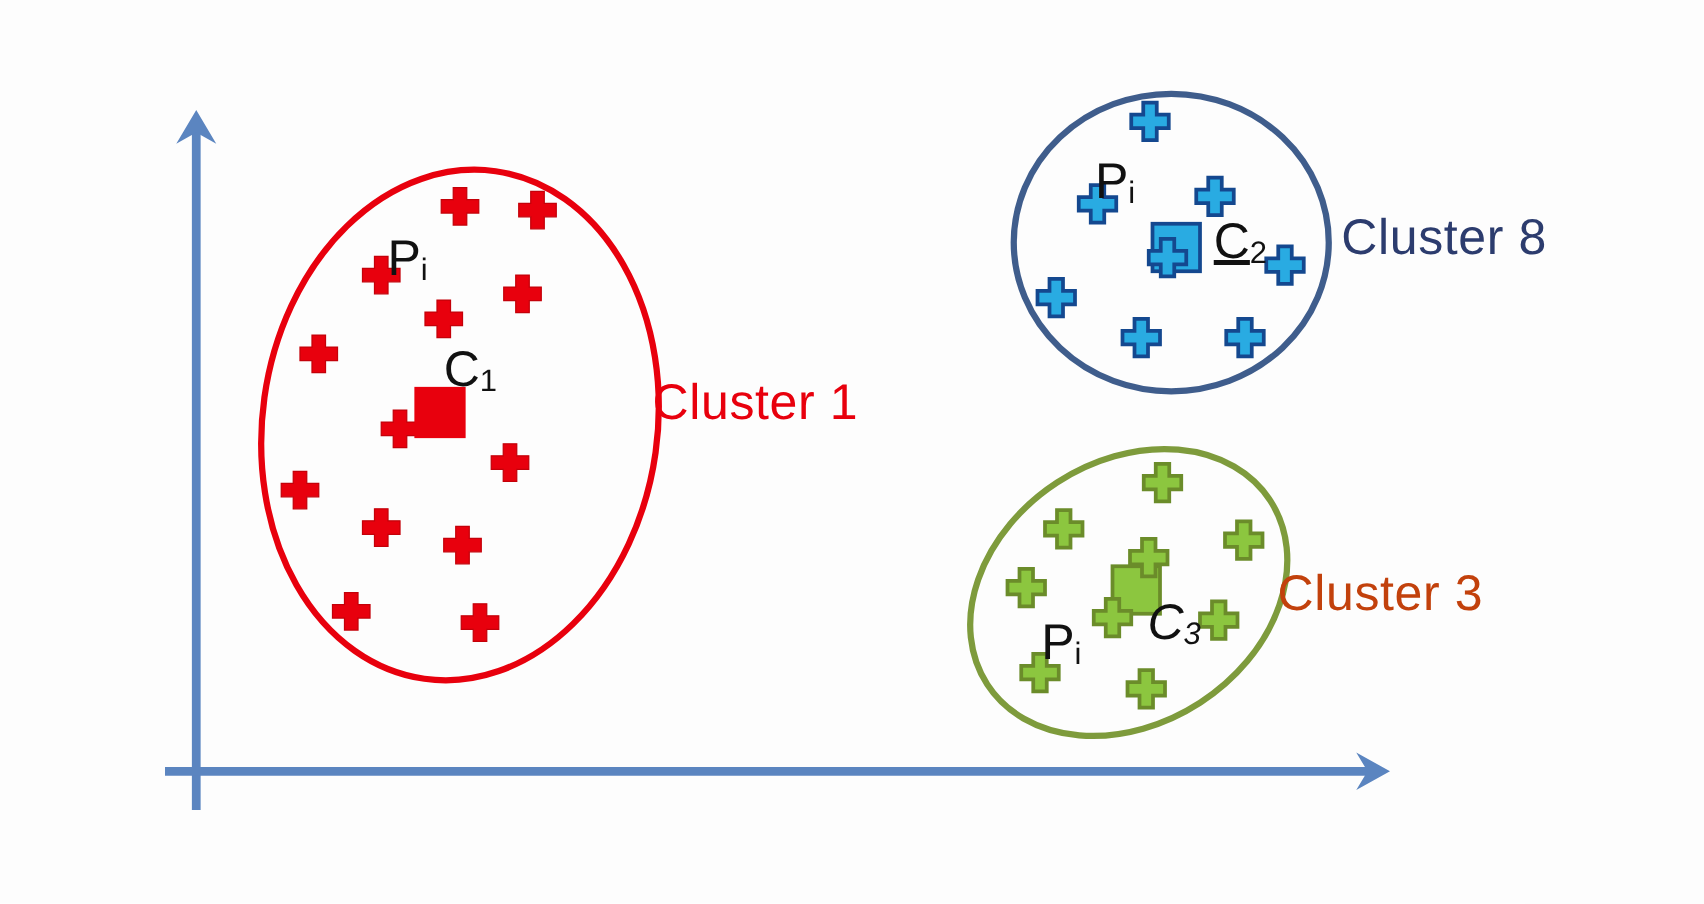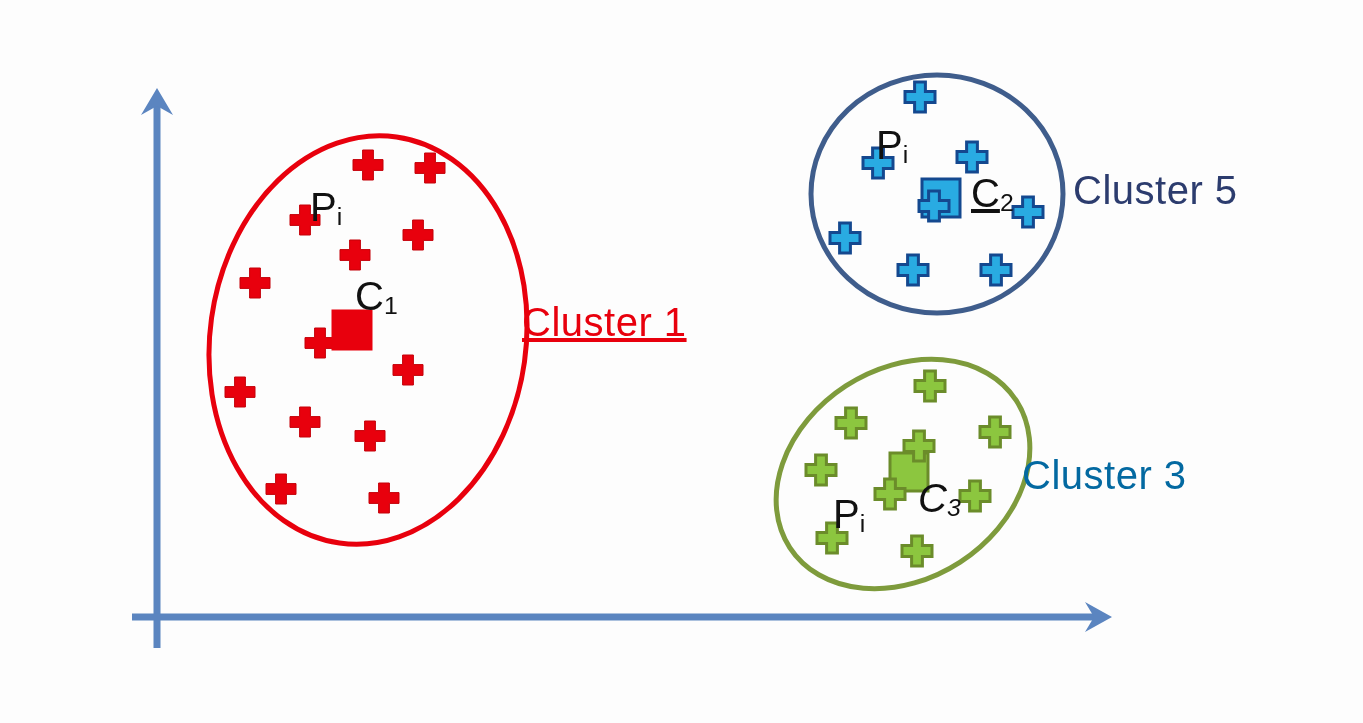--- a/index.html
+++ b/index.html
@@ -37,23 +37,23 @@
     white-space: nowrap;
     user-select: none;
   }
   .point-label sub {
     font-size: 0.62em;
     vertical-align: baseline;
     position: relative;
     bottom: -0.18em;
     letter-spacing: 0;
   }
-  #lbl-cluster1 { left: 522px; top: 300px; color: #e8000d; text-decoration: underline; }
+  #lbl-cluster1 { left: 522px; top: 300px; color: #e8000d; }
   #lbl-cluster2 { left: 1073px; top: 168px; color: #2c3c6e; }
-  #lbl-cluster3 { left: 1022px; top: 453px; color: #0369a1; }
+  #lbl-cluster3 { left: 1022px; top: 453px; color: #c2410c; }
 
   #lbl-p1 { left: 310px; top: 185px; }
   #lbl-c1 { left: 355px; top: 274px; }
   #lbl-p2 { left: 876px; top: 123px; }
   #lbl-c2 { left: 971px; top: 171px; text-decoration: underline; }
   #lbl-p3 { left: 833px; top: 492px; }
   #lbl-c3 { left: 918px; top: 476px; font-style: italic; }
 </style>
 </head>
 <body>
@@ -109,21 +109,21 @@
           <polygon points="815.6,455.0 826.4,455.0 826.4,464.6 836.0,464.6 836.0,475.4 826.4,475.4 826.4,485.0 815.6,485.0 815.6,475.4 806.0,475.4 806.0,464.6 815.6,464.6" fill="#8cc63f" stroke="#6b8c2a" stroke-width="3" stroke-linejoin="miter"></polygon>
           <polygon points="884.6,479.0 895.4,479.0 895.4,488.6 905.0,488.6 905.0,499.4 895.4,499.4 895.4,509.0 884.6,509.0 884.6,499.4 875.0,499.4 875.0,488.6 884.6,488.6" fill="#8cc63f" stroke="#6b8c2a" stroke-width="3" stroke-linejoin="miter"></polygon>
           <polygon points="969.6,481.0 980.4,481.0 980.4,490.6 990.0,490.6 990.0,501.4 980.4,501.4 980.4,511.0 969.6,511.0 969.6,501.4 960.0,501.4 960.0,490.6 969.6,490.6" fill="#8cc63f" stroke="#6b8c2a" stroke-width="3" stroke-linejoin="miter"></polygon>
           <polygon points="826.6,523.0 837.4,523.0 837.4,532.6 847.0,532.6 847.0,543.4 837.4,543.4 837.4,553.0 826.6,553.0 826.6,543.4 817.0,543.4 817.0,532.6 826.6,532.6" fill="#8cc63f" stroke="#6b8c2a" stroke-width="3" stroke-linejoin="miter"></polygon>
           <polygon points="911.6,536.0 922.4,536.0 922.4,545.6 932.0,545.6 932.0,556.4 922.4,556.4 922.4,566.0 911.6,566.0 911.6,556.4 902.0,556.4 902.0,545.6 911.6,545.6" fill="#8cc63f" stroke="#6b8c2a" stroke-width="3" stroke-linejoin="miter"></polygon>
         </g>
       </g>
   </svg>
 
   <div class="cluster-label" id="lbl-cluster1">Cluster 1</div>
-  <div class="cluster-label" id="lbl-cluster2">Cluster 5</div>
+  <div class="cluster-label" id="lbl-cluster2">Cluster 8</div>
   <div class="cluster-label" id="lbl-cluster3">Cluster 3</div>
 
   <div class="point-label" id="lbl-p1">
     <span>P</span><sub>i</sub>
   </div>
   <div class="point-label" id="lbl-c1">
     <span>C</span><sub>1</sub>
   </div>
 
   <div class="point-label" id="lbl-p2">

